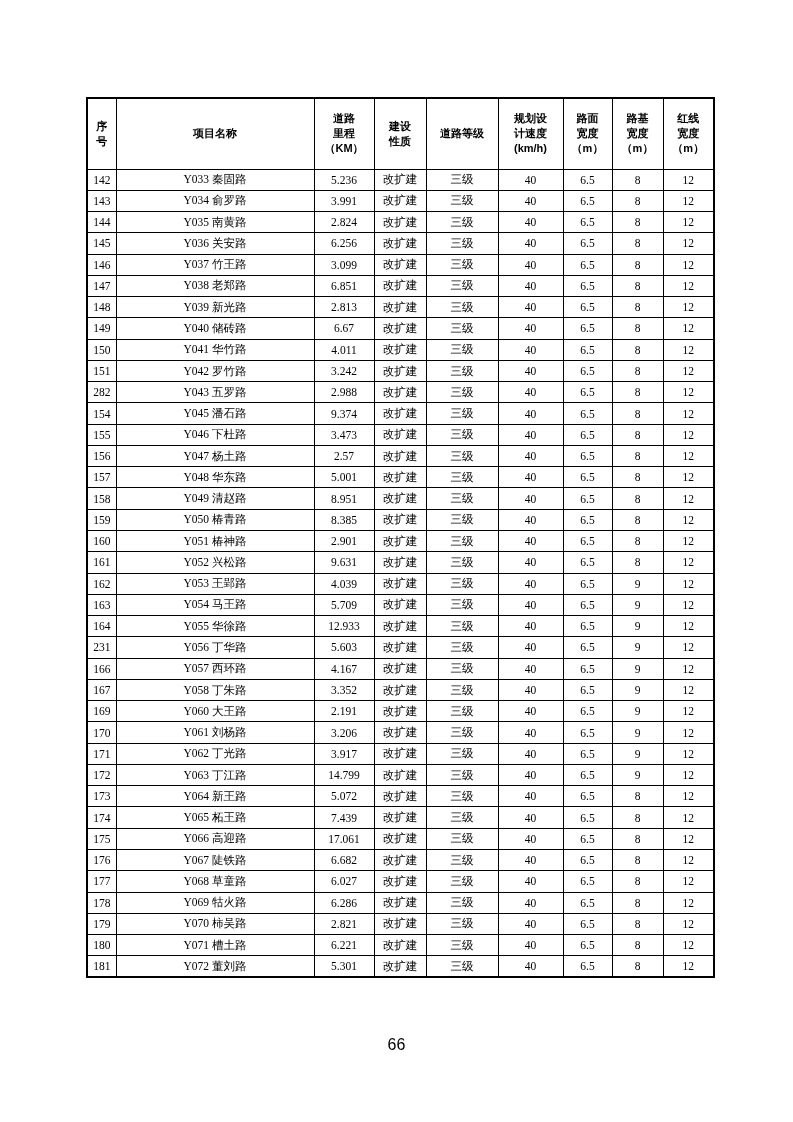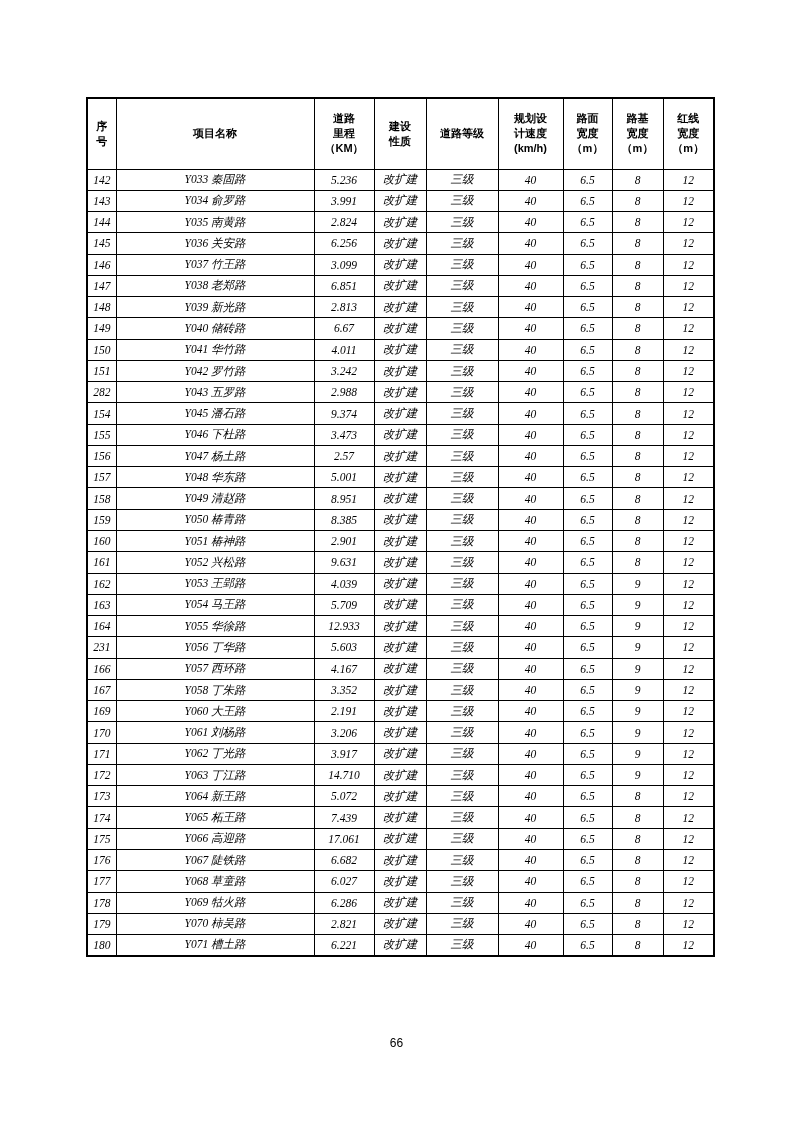--- a/index.html
+++ b/index.html
@@ -38,33 +38,32 @@
     height: 71px;
   }
   table.road-table thead th {
     font-family: "Liberation Sans", "DejaVu Sans", sans-serif;
     font-weight: bold;
     font-size: 11px;
     line-height: 15px;
   }
   table.road-table tbody tr {
     height: 21.28px;
-    font-style: italic;
   }
   table.road-table tbody td {
     font-size: 11.5px;
     font-family: "Liberation Serif", "DejaVu Serif", serif;
   }
   .page-number {
     position: absolute;
     top: 1036px;
     left: 0;
     width: 100%;
     text-align: center;
-    font-size: 12px;
+    font-size: 16px;
     font-family: "Liberation Sans", "DejaVu Sans", sans-serif;
     color: #000000;
   }
 </style>
 </head>
 <body>
 
 <div class="page">
 
   <table class="road-table">
@@ -427,21 +426,21 @@
           <td>改扩建</td>
           <td>三级</td>
           <td>40</td>
           <td>6.5</td>
           <td>9</td>
           <td>12</td>
         </tr>
         <tr>
           <td>172</td>
           <td>Y063 丁江路</td>
-          <td>14.710</td>
+          <td>14.799</td>
           <td>改扩建</td>
           <td>三级</td>
           <td>40</td>
           <td>6.5</td>
           <td>9</td>
           <td>12</td>
         </tr>
         <tr>
           <td>173</td>
           <td>Y064 新王路</td>
@@ -516,20 +515,31 @@
           <td>三级</td>
           <td>40</td>
           <td>6.5</td>
           <td>8</td>
           <td>12</td>
         </tr>
         <tr>
           <td>180</td>
           <td>Y071 槽土路</td>
           <td>6.221</td>
+          <td>改扩建</td>
+          <td>三级</td>
+          <td>40</td>
+          <td>6.5</td>
+          <td>8</td>
+          <td>12</td>
+        </tr>
+        <tr>
+          <td>181</td>
+          <td>Y072 董刘路</td>
+          <td>5.301</td>
           <td>改扩建</td>
           <td>三级</td>
           <td>40</td>
           <td>6.5</td>
           <td>8</td>
           <td>12</td>
         </tr>
       </tbody>
   </table>
 

